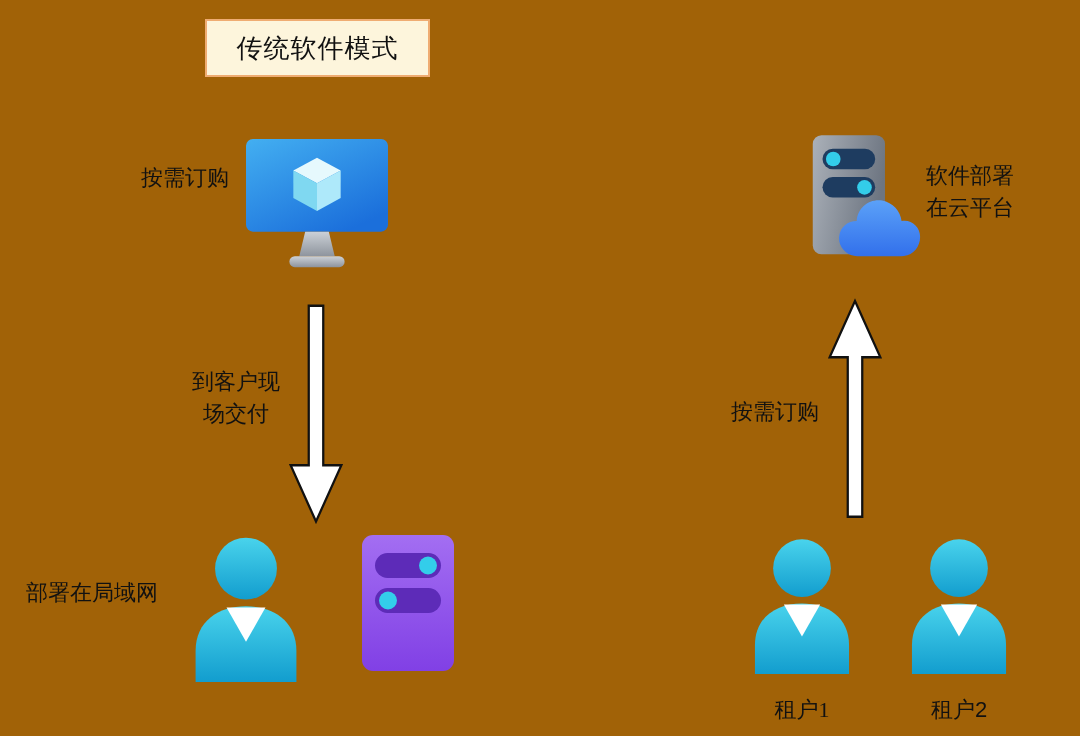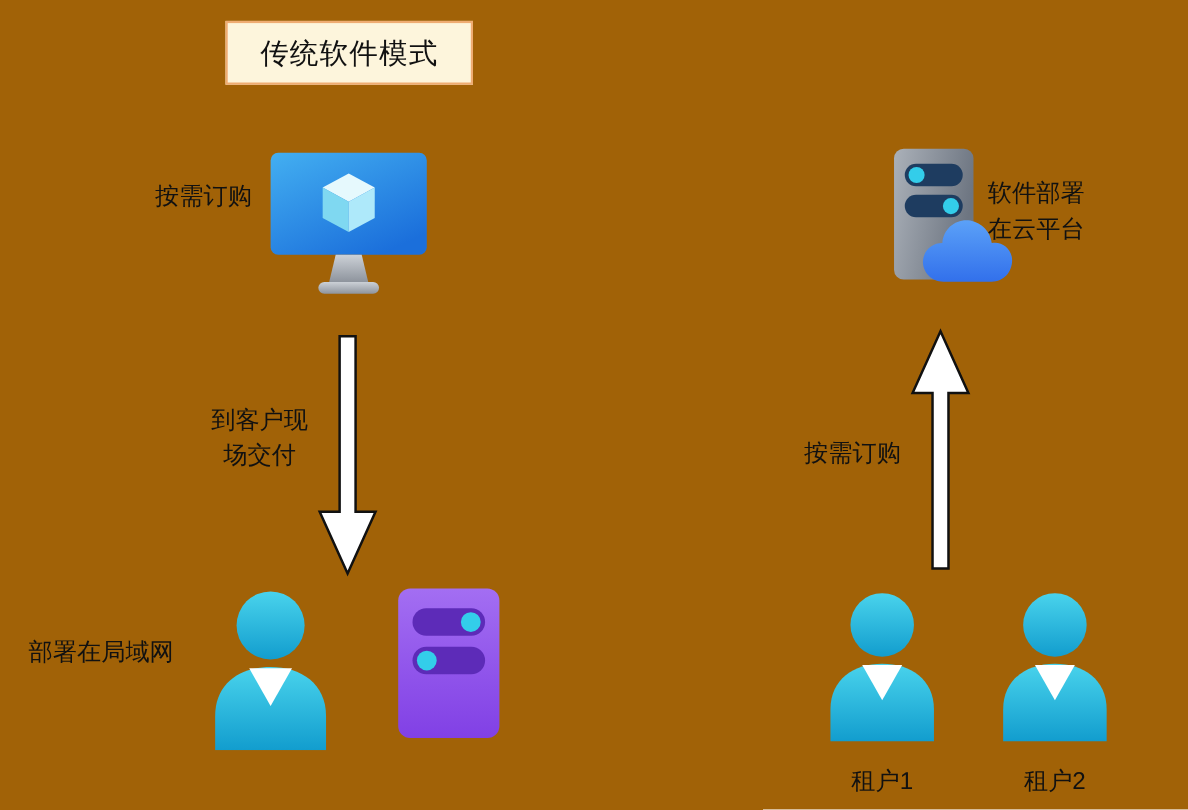--- a/index.html
+++ b/index.html
@@ -121,21 +121,21 @@
     <svg viewBox="0 0 125 140">
       <rect x="10" y="2" width="74" height="122" rx="9" fill="url(#grayGrad)"></rect>
       <rect x="20" y="16" width="54" height="21" rx="10.5" fill="#1E3C60"></rect>
       <circle cx="31" cy="26.5" r="7.5" fill="#33CDEA"></circle>
       <rect x="20" y="45" width="54" height="21" rx="10.5" fill="#1E3C60"></rect>
       <circle cx="63" cy="55.5" r="7.5" fill="#33CDEA"></circle>
       <path d="M56 126 C44 126 36 116 37 106 C38 96 46 90 55 90 C56 76 68 67 81 69 C92 71 100 80 101 90 C111 88 120 96 120 106 C120 117 112 126 101 126 Z" fill="url(#cloudGrad)"></path>
     </svg>
   </div>
 
-  <div class="label center pre" style="left:884px; top:160px; width:116px;">软件部署
+  <div class="label center pre" style="left:912px; top:160px; width:116px;">软件部署
 在云平台</div>
 
   <div class="icon" style="left:826px; top:284px; width:58px; height:248px;">
     <svg viewBox="0 0 64 244">
       <polygon points="24,242 24,66 4,66 32,4 60,66 40,66 40,242" fill="#ffffff" stroke="#111111" stroke-width="2.5" stroke-linejoin="miter"></polygon>
     </svg>
   </div>
 
   <div class="label" style="left:731px; top:396px;">按需订购</div>
 
@@ -148,17 +148,17 @@
   </div>
 
   <div class="icon" style="left:900px; top:535px; width:118px; height:139px;">
     <svg viewBox="0 0 110 130">
       <circle cx="55" cy="31" r="27" fill="url(#personGrad)"></circle>
       <path d="M11 130 L11 103 C11 77 31 64 55 64 C79 64 99 77 99 103 L99 130 Z" fill="url(#personGrad)"></path>
       <path d="M38 65 L72 65 L55 95 Z" fill="#ffffff"></path>
     </svg>
   </div>
 
-  <div class="label center" style="left:754px; top:694px; width:96px;">租户1</div>
+  <div class="label center" style="left:754px; top:694px; width:96px;font-family:Liberation Serif, serif;">租户1</div>
 
   <div class="label center" style="left:911px; top:694px; width:96px;">租户2</div>
 
 </div>
 
 </body></html>

